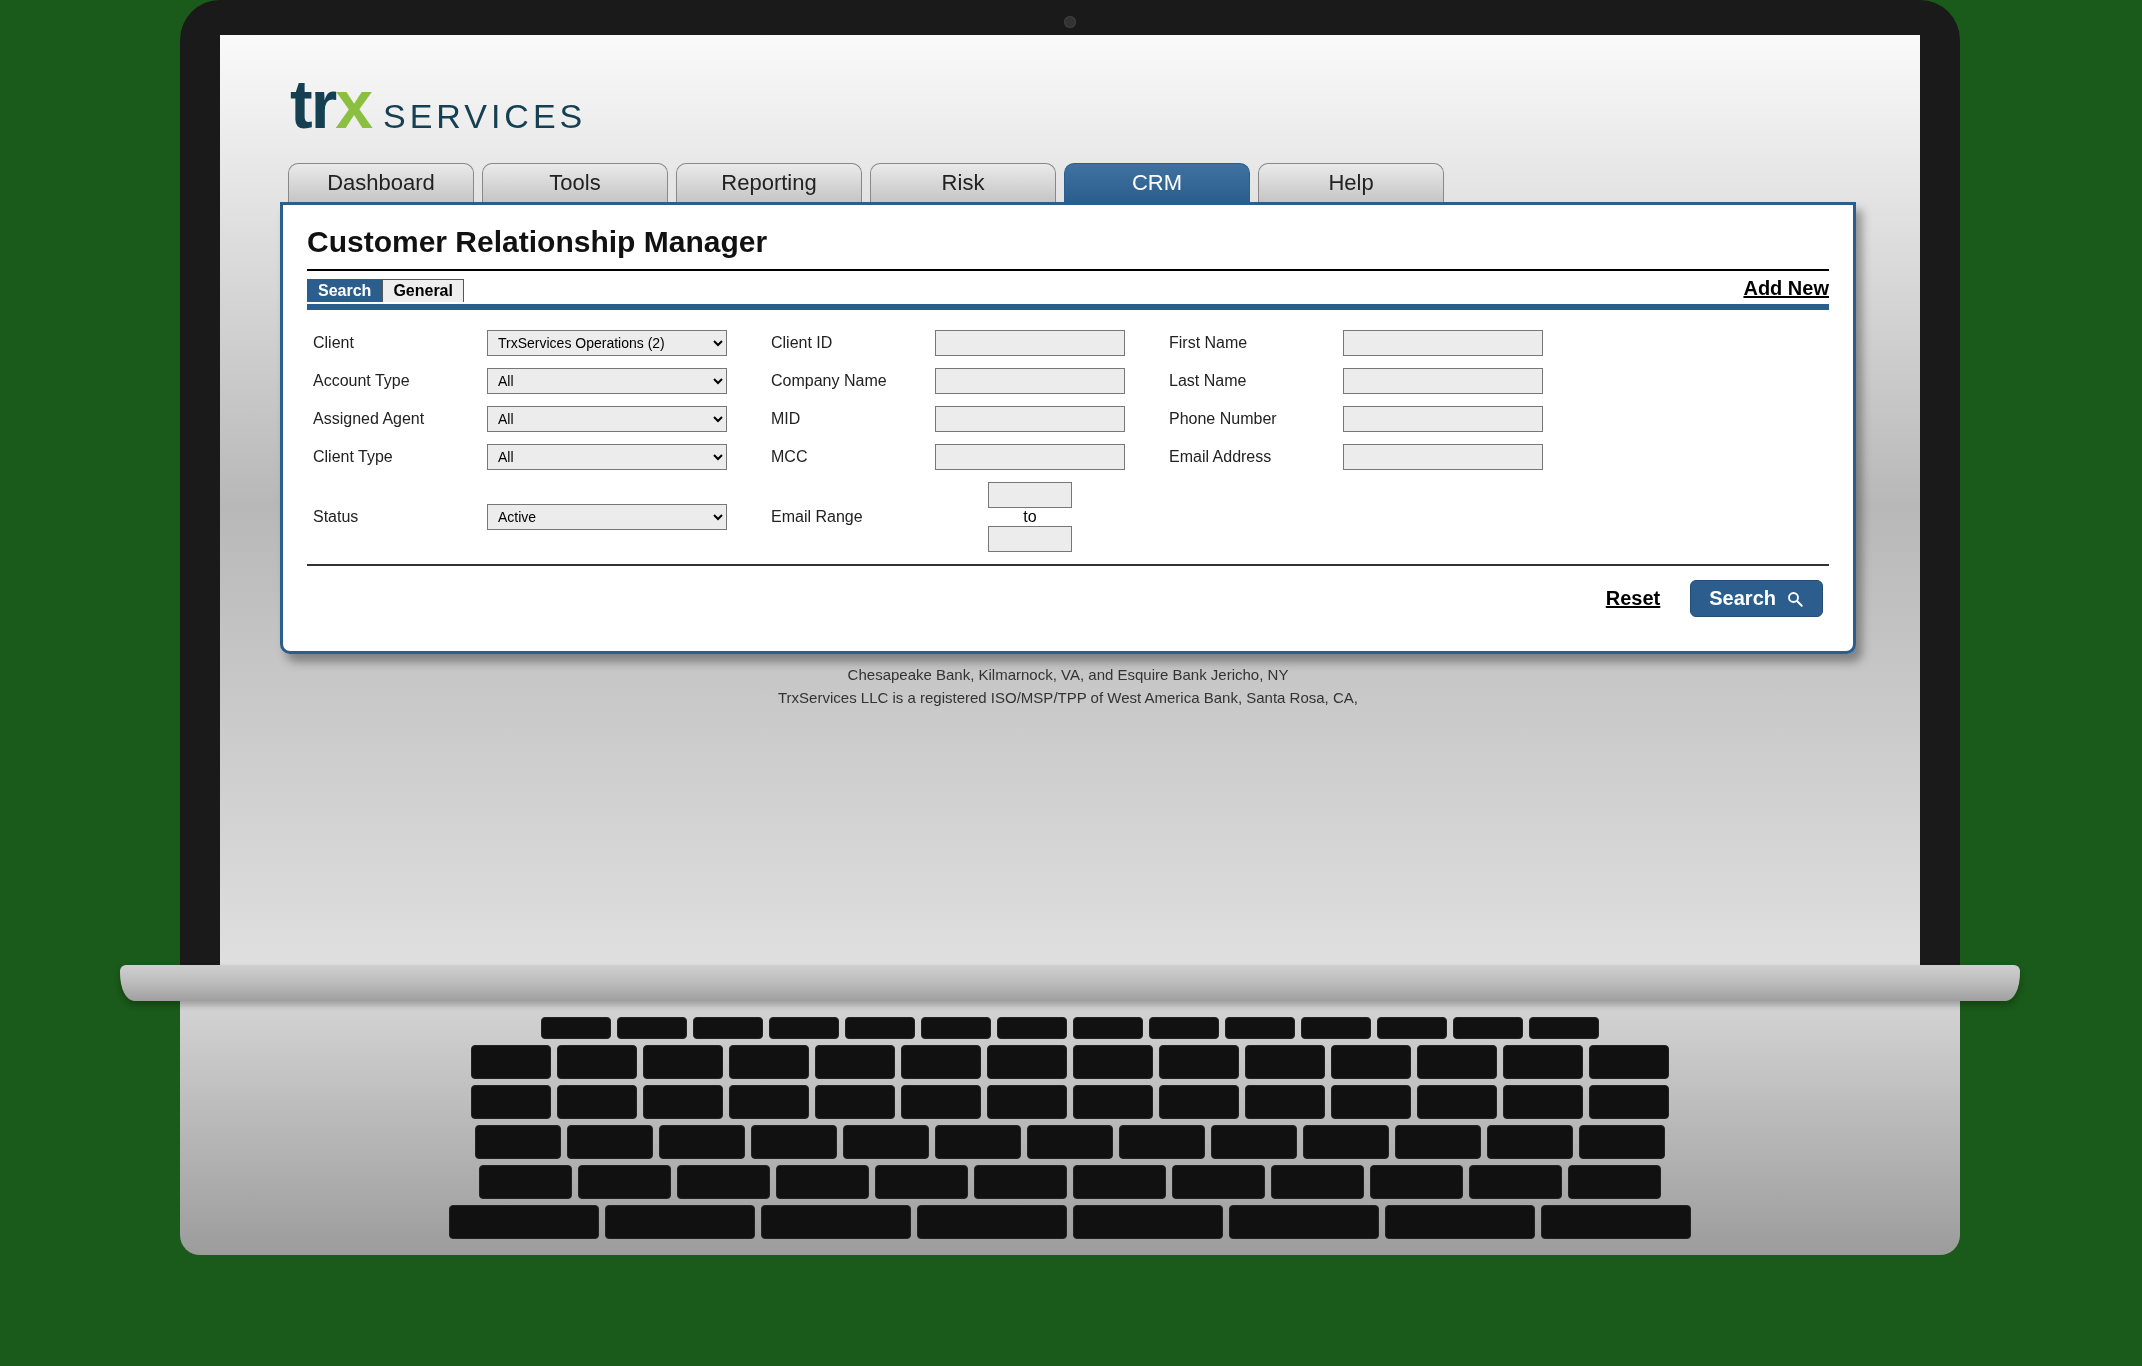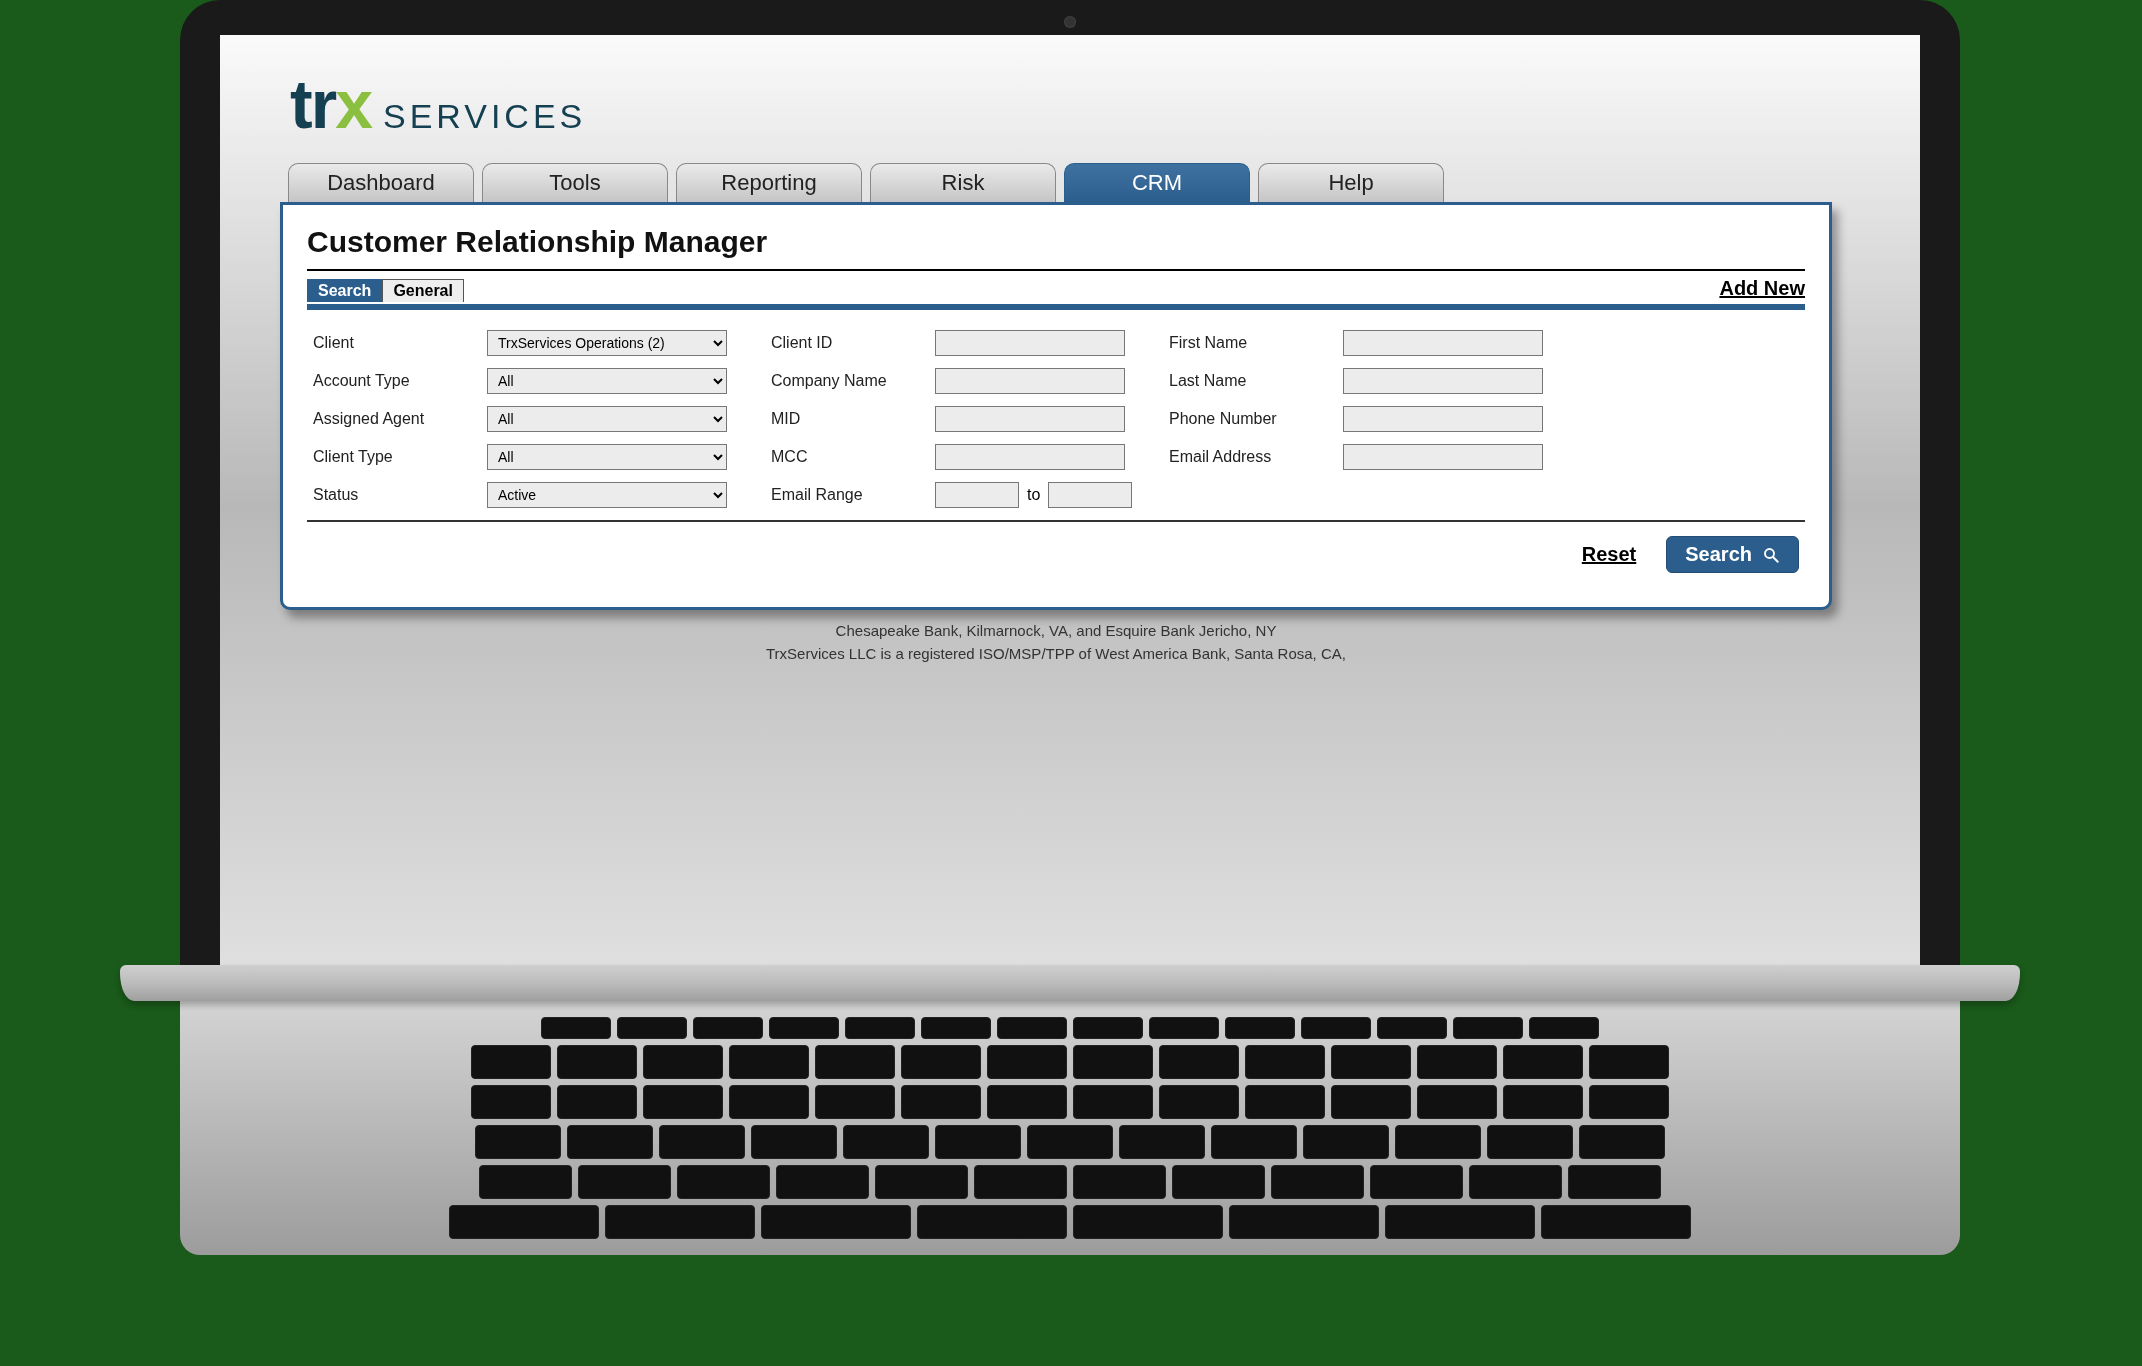--- a/index.html
+++ b/index.html
@@ -30,21 +30,21 @@
     transform: translateX(-50%);
     width: 12px;
     height: 12px;
     border-radius: 50%;
     background: #333;
     box-shadow: inset 0 0 2px #555;
   }
   .screen {
     background: linear-gradient(180deg, #fafafa 0%, #b8b8b8 50%, #e0e0e0 100%);
     height: 940px;
-    padding: 30px 88px 10px 60px;
+    padding: 30px 64px 10px 60px;
     position: relative;
   }
   .base {
     background: linear-gradient(180deg, #d9d9d9 0%, #9c9c9c 100%);
     border-radius: 0 0 20px 20px;
     height: 280px;
     position: relative;
     border-top: 2px solid #555;
   }
   .hinge {
@@ -139,21 +139,21 @@
   }
   .form-grid label { color:#222; }
   .form-grid select, .form-grid input {
     width:100%;
     border:1px solid #777;
     background:#ececec;
     height:26px;
     font-size:14px;
     padding: 2px 6px;
   }
-  .date-range { display:flex; gap:8px; align-items:center;}
+  .date-range { display:flex; gap:0; align-items:center;flex-direction:column;}
   .date-range input { width: 84px; }
   .divider { border-top:2px solid #333; margin-top: 6px; }
   .actions { display:flex; justify-content:flex-end; align-items:center; gap:30px; padding: 14px 6px 4px 0;}
   .reset { font-weight:800; text-decoration:underline; font-size:20px; cursor:pointer;}
   .search-btn {
     background:#2b5e8d; color:#fff; border:1px solid #234d74;
     border-radius:6px; padding:6px 18px; font-weight:700; font-size:20px;
     display:flex; gap:10px; align-items:center; cursor:pointer;
   }
   .mag { width:18px;height:18px; }

